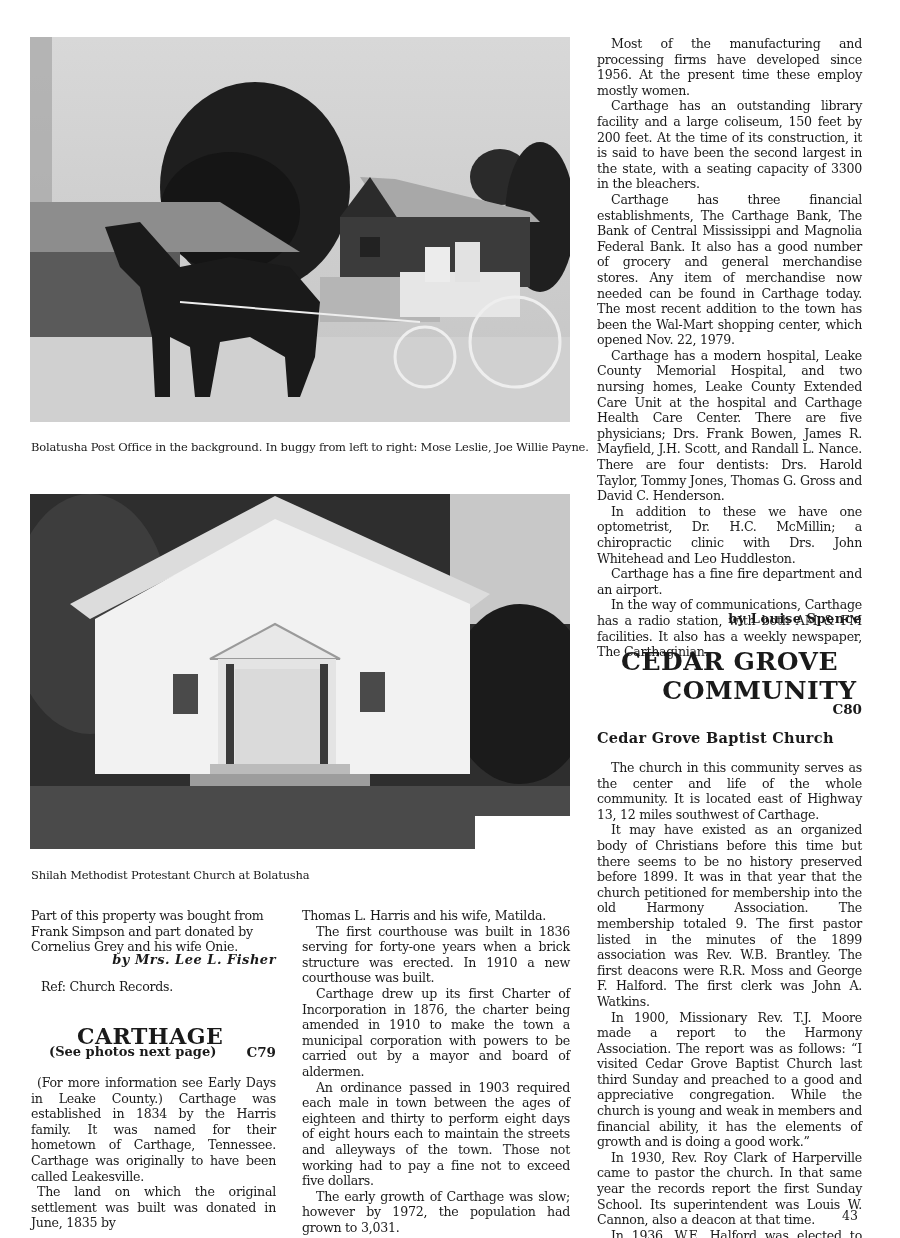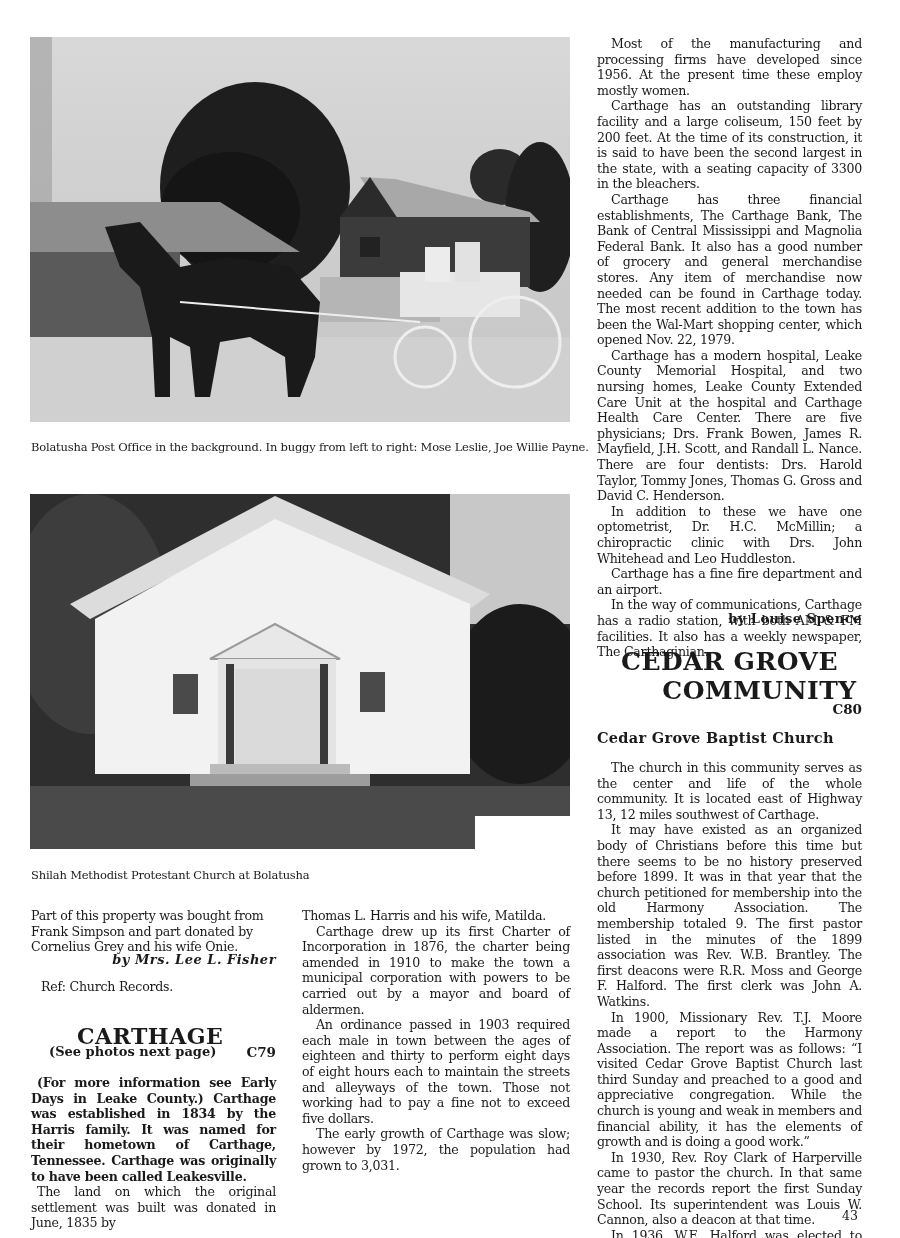--- a/index.html
+++ b/index.html
@@ -97,26 +97,27 @@
 </div>
 <div class="abs byline" style="left:31px;top:952px;width:245px;font-style:italic;">by Mrs. Lee L. Fisher</div>
 
 <div class="abs h1" style="left:31px;top:1022px;width:250px;font-size:22px;text-align:left;padding-left:46px;box-sizing:border-box;">CARTHAGE</div>
 <div class="abs" style="left:31px;top:1044px;width:245px;font-weight:bold;font-size:13px;">
   <span style="margin-left:18px;">(See photos next page)</span>
   <span class="code" style="float:right;">C79</span>
 </div>
 
 <div class="col" style="left:31px;top:1075px;width:245px;">
-  <p style="text-indent:6px;font-weight:bold;">(For more information see Early Days in Leake County.) Carthage was established in 1834 by the Harris family. It was named for their hometown of Carthage, Tennessee. Carthage was originally to have been called Leakesville.</p>
+  <p style="text-indent:6px;">(For more information see Early Days in Leake County.) Carthage was established in 1834 by the Harris family. It was named for their hometown of Carthage, Tennessee. Carthage was originally to have been called Leakesville.</p>
   <p style="text-indent:6px;">The land on which the original settlement was built was donated in June, 1835 by</p>
 </div>
 
 <div class="col" style="left:302px;top:908px;width:268px;">
   <p class="noindent">Thomas L. Harris and his wife, Matilda.</p>
+  <p>The first courthouse was built in 1836 serving for forty-one years when a brick structure was erected. In 1910 a new courthouse was built.</p>
   <p>Carthage drew up its first Charter of Incorporation in 1876, the charter being amended in 1910 to make the town a municipal corporation with powers to be carried out by a mayor and board of aldermen.</p>
   <p>An ordinance passed in 1903 required each male in town between the ages of eighteen and thirty to perform eight days of eight hours each to maintain the streets and alleyways of the town. Those not working had to pay a fine not to exceed five dollars.</p>
   <p>The early growth of Carthage was slow; however by 1972, the population had grown to 3,031.</p>
 </div>
 
 <div class="col" style="left:597px;top:36px;width:265px;">
   <p>Most of the manufacturing and processing firms have developed since 1956. At the present time these employ mostly women.</p>
   <p>Carthage has an outstanding library facility and a large coliseum, 150 feet by 200 feet. At the time of its construction, it is said to have been the second largest in the state, with a seating capacity of 3300 in the bleachers.</p>
   <p>Carthage has three financial establishments, The Carthage Bank, The Bank of Central Mississippi and Magnolia Federal Bank. It also has a good number of grocery and general merchandise stores. Any item of merchandise now needed can be found in Carthage today. The most recent addition to the town has been the Wal-Mart shopping center, which opened Nov. 22, 1979.</p>
   <p>Carthage has a modern hospital, Leake County Memorial Hospital, and two nursing homes, Leake County Extended Care Unit at the hospital and Carthage Health Care Center. There are five physicians; Drs. Frank Bowen, James R. Mayfield, J.H. Scott, and Randall L. Nance. There are four dentists: Drs. Harold Taylor, Tommy Jones, Thomas G. Gross and David C. Henderson.</p>

